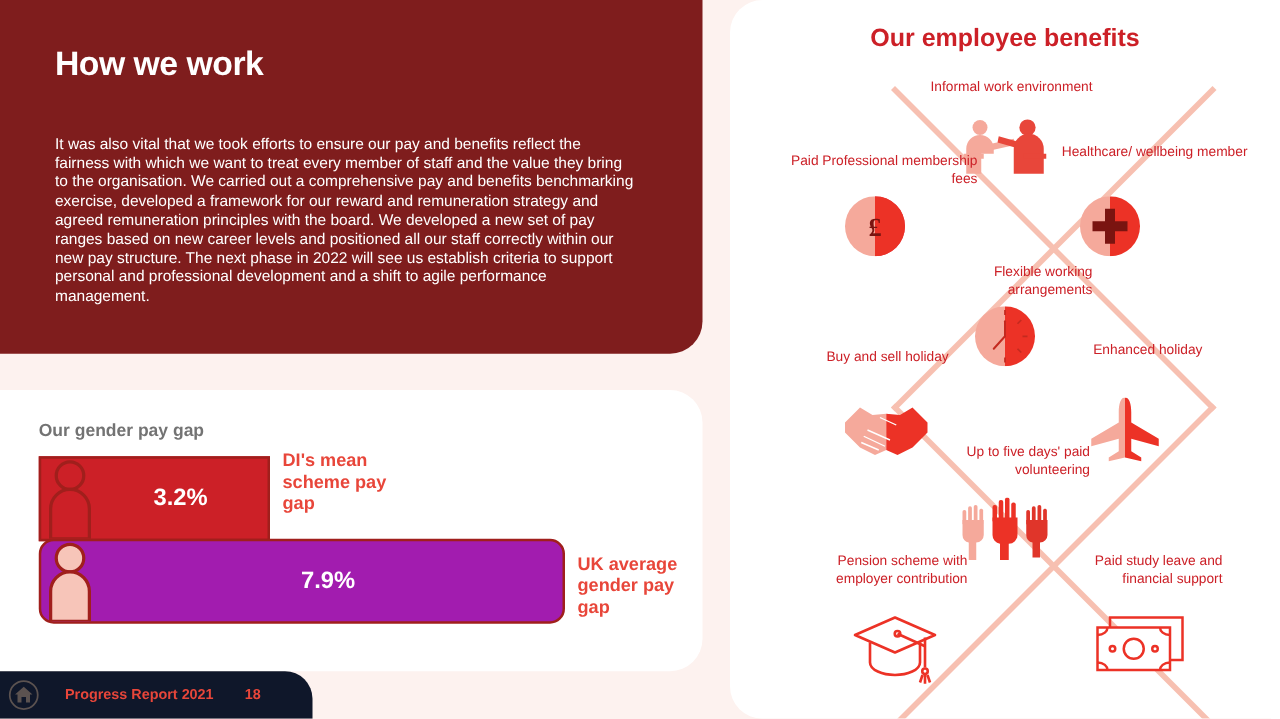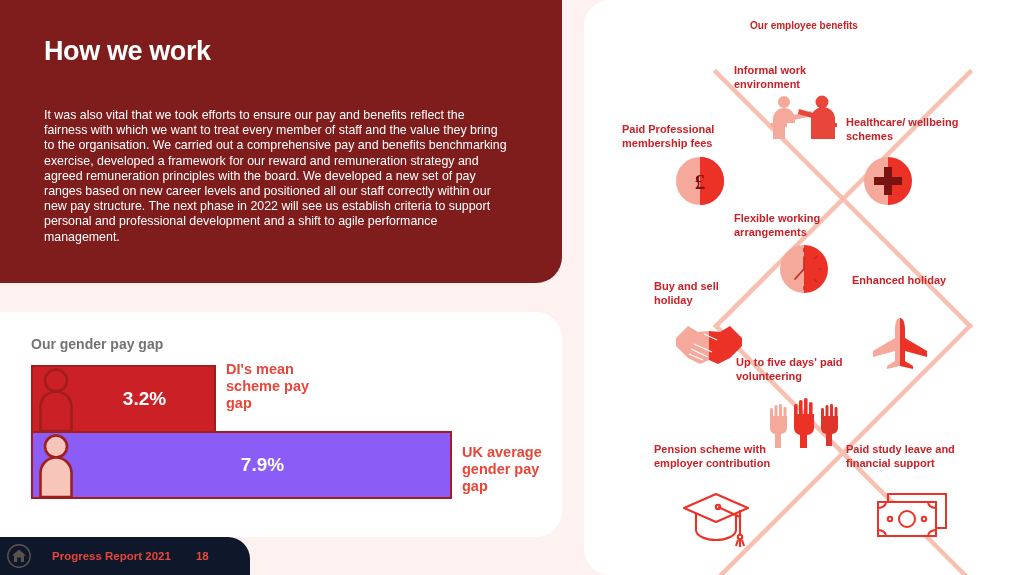--- a/index.html
+++ b/index.html
@@ -95,28 +95,28 @@
   
   #benefits-panel{
     position:absolute;left:584px;top:0;width:440px;height:575px;
     background:#ffffff;
     border-top-left-radius:26px;
     border-bottom-left-radius:26px;
     overflow:hidden;
   }
   #benefits-title{
     position:absolute;top:20px;left:0;width:440px;text-align:center;
-    color:#cc2027;font-size:10px;font-weight:bold;
+    color:#cc2027;font-size:20px;font-weight:bold;
   }
   #diagram{position:absolute;left:0;top:0;width:440px;height:575px;}
 
   .benefit-label{
     position:absolute;
-    color:#cc2027;font-size:11px;font-weight:bold;line-height:13.5px;
-    text-align:left;
+    color:#cc2027;font-size:11px;font-weight:normal;line-height:13.5px;
+    text-align:right;
   }
   .benefit-icon{position:absolute;}
 </style>
 </head>
 <body>
 
 <div id="left-column">
 
   <div id="how-we-work-panel">
     <h1 id="page-title">How we work</h1>
@@ -133,21 +133,21 @@
           <span class="bar-value">3.2%</span>
         </div>
         <svg class="person-icon" viewBox="0 0 42 64">
           <circle cx="21" cy="13.5" r="11" fill="#cc2027" stroke="#a01f1c" stroke-width="2.6"></circle>
           <path d="M5.5 64 L5.5 40 A15.5 15.5 0 0 1 36.5 40 L36.5 64 Z" fill="#cc2027" stroke="#a01f1c" stroke-width="2.6"></path>
         </svg>
         <div class="bar-label" style="left:195px;width:110px;">DI's mean scheme pay gap</div>
       </div>
 
       <div class="bar-row" style="top:66px;width:520px;">
-        <div class="bar-rect" style="width:421px;background:#8b5cf6;">
+        <div class="bar-rect" style="width:421px;background:#a21caf;border-radius:12px;">
           <span class="bar-value">7.9%</span>
         </div>
         <svg class="person-icon" viewBox="0 0 42 64">
           <circle cx="21" cy="13.5" r="11" fill="#f7c5b9" stroke="#a01f1c" stroke-width="2.6"></circle>
           <path d="M5.5 64 L5.5 40 A15.5 15.5 0 0 1 36.5 40 L36.5 64 Z" fill="#f7c5b9" stroke="#a01f1c" stroke-width="2.6"></path>
         </svg>
         <div class="bar-label" style="left:431px;width:105px;top:13px;">UK average gender pay gap</div>
       </div>
 
     </div>
@@ -192,21 +192,21 @@
   </svg>
 
   <div class="benefit-label" style="left:38px;top:123px;width:160px;">Paid Professional membership fees</div>
   <svg class="benefit-icon" style="left:92px;top:157px;width:48px;height:48px;" viewBox="0 0 48 48">
     <path d="M24 0 A24 24 0 0 0 24 48 Z" fill="#f5a99b"></path>
     <path d="M24 0 A24 24 0 0 1 24 48 Z" fill="#e8334a"></path>
     <path d="M24 0 A24 24 0 0 1 24 48 Z" fill="#ec3226"></path>
     <text x="24" y="32" font-family="Liberation Serif, serif" font-size="21" font-weight="bold" fill="#7a1410" text-anchor="middle">£</text>
   </svg>
 
-  <div class="benefit-label" style="left:262px;top:116px;width:152px;">Healthcare/ wellbeing schemes</div>
+  <div class="benefit-label" style="left:262px;top:116px;width:152px;">Healthcare/ wellbeing member</div>
   <svg class="benefit-icon" style="left:280px;top:157px;width:48px;height:48px;" viewBox="0 0 48 48">
     <path d="M24 0 A24 24 0 0 0 24 48 Z" fill="#f5a99b"></path>
     <path d="M24 0 A24 24 0 0 1 24 48 Z" fill="#ec3226"></path>
     <path d="M20 10 L28 10 L28 20 L38 20 L38 28 L28 28 L28 38 L20 38 L20 28 L10 28 L10 20 L20 20 Z" fill="#7a1410"></path>
   </svg>
 
   <div class="benefit-label" style="left:150px;top:212px;width:140px;">Flexible working arrangements</div>
   <svg class="benefit-icon" style="left:196px;top:245px;width:48px;height:48px;" viewBox="0 0 48 48">
     <path d="M24 0 A24 24 0 0 0 24 48 Z" fill="#f5a99b"></path>
     <path d="M24 0 A24 24 0 0 1 24 48 Z" fill="#ec3226"></path>

